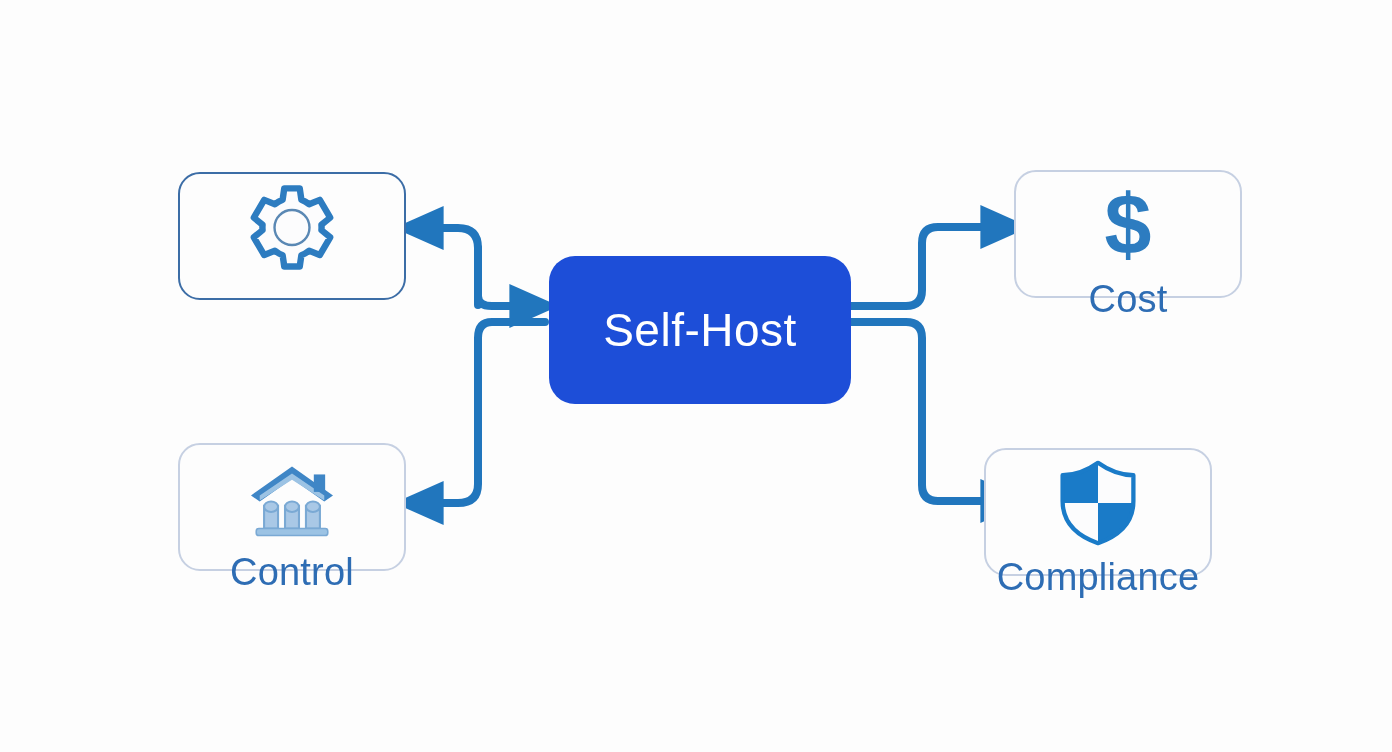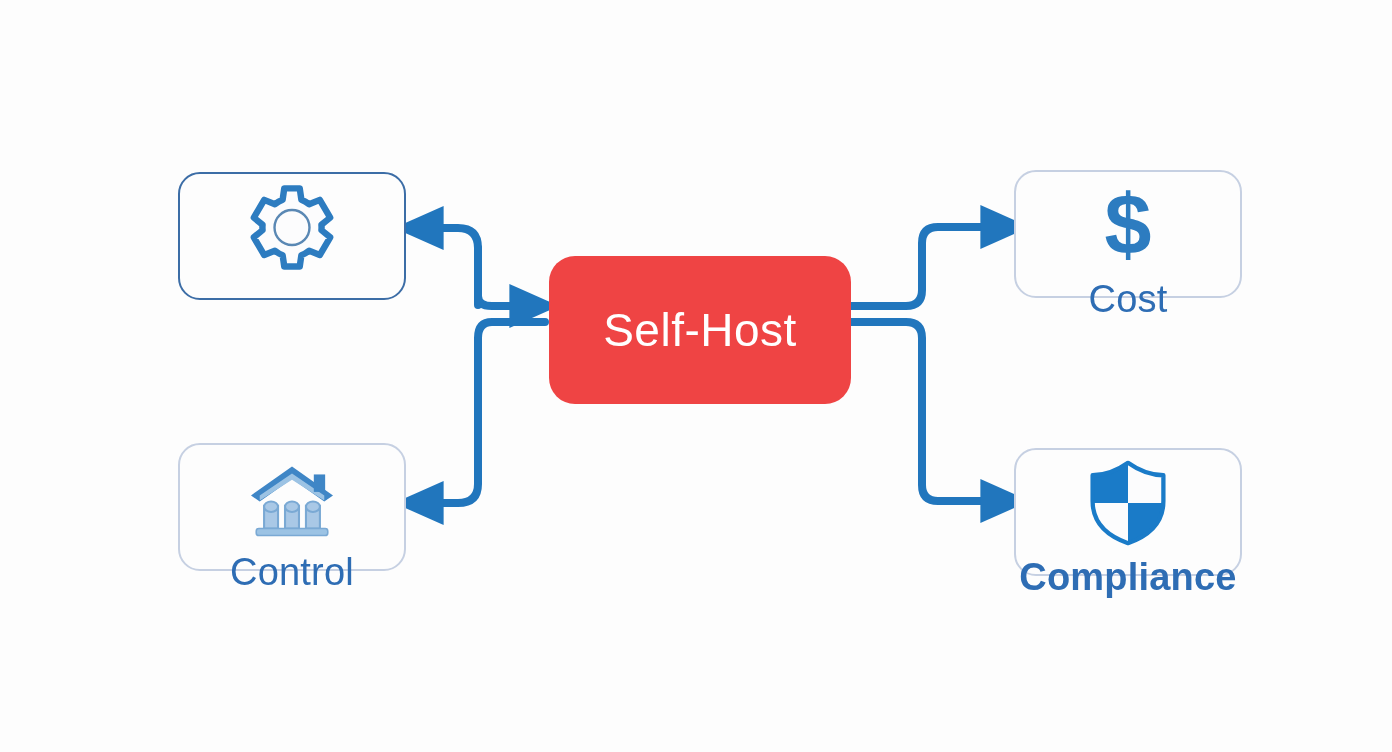--- a/index.html
+++ b/index.html
@@ -61,37 +61,37 @@
     color: #2e6db4;
     white-space: nowrap;
     letter-spacing: .2px;
   }
 
   #hub {
     left: 549px;
     top: 256px;
     width: 302px;
     height: 148px;
-    background: #ef4444;
+    background: #1d4ed8;
     border-radius: 26px;
     display: flex;
     align-items: center;
     justify-content: center;
   }
   #hub .hub-label {
     color: #ffffff;
     font-size: 46px;
     line-height: 1;
     letter-spacing: .5px;
   }
 
   #node-gear   { left: 178px; top: 172px; }
   #node-control{ left: 178px; top: 443px; }
   #node-cost   { left: 1014px; top: 170px; }
-  #node-compliance { left: 1014px; top: 448px; font-weight: bold; }
+  #node-compliance { left: 984px; top: 448px; }
 </style>
 </head>
 <body>
 
 <div id="canvas">
 
   <svg id="edges" viewBox="0 0 1392 752" width="1392" height="752" aria-hidden="true">
     <defs>
       <marker id="arrow-right" markerWidth="7" markerHeight="7" refX="2.2" refY="3" orient="auto" markerUnits="strokeWidth">
         <path d="M0,0.25 L6.2,3 L0,5.75 Z" fill="#2176bd"></path>

